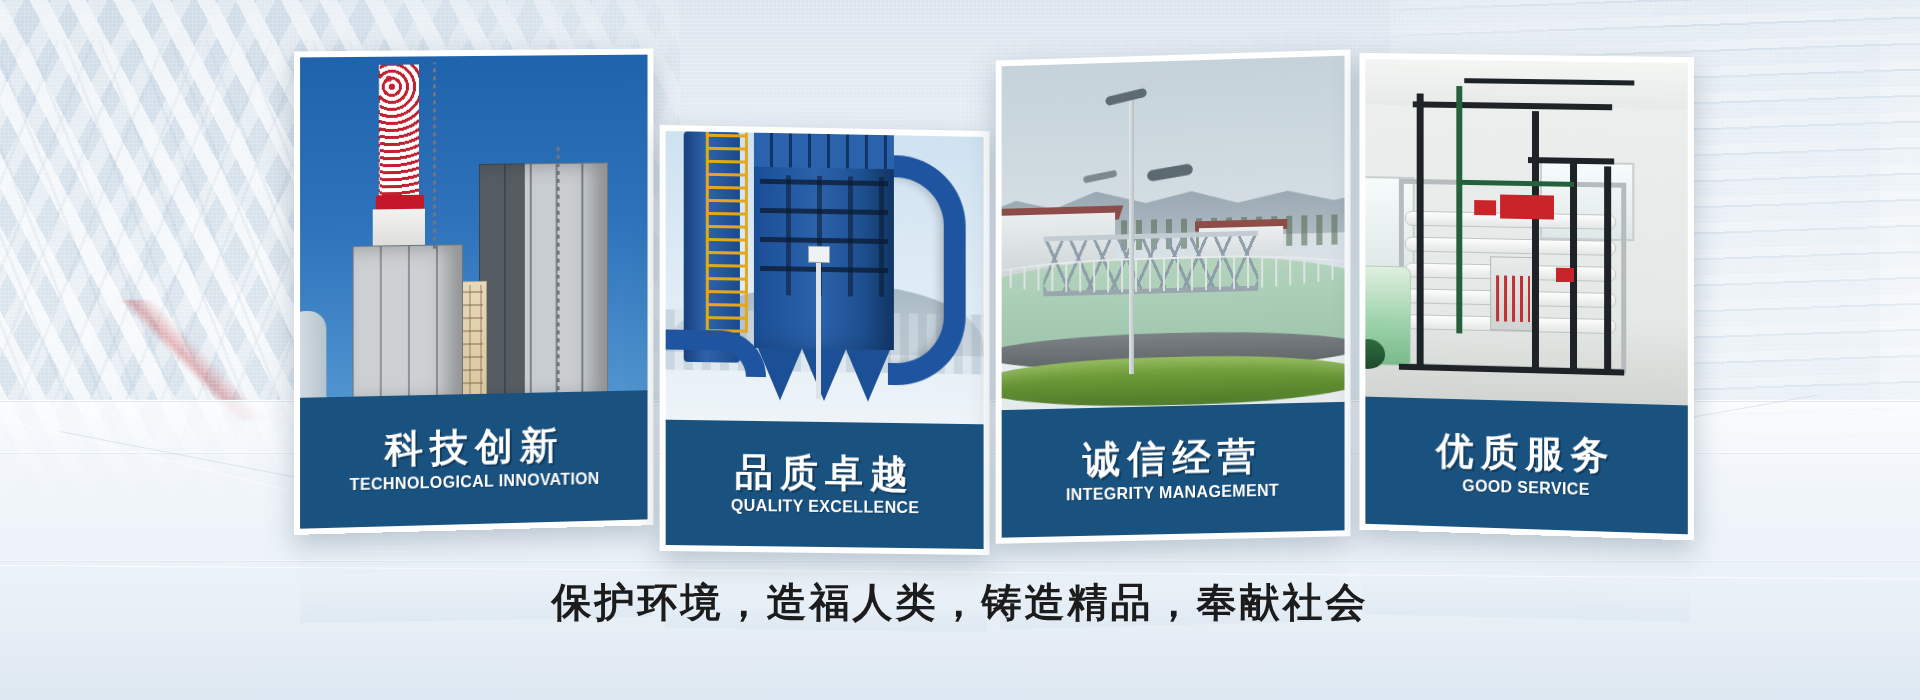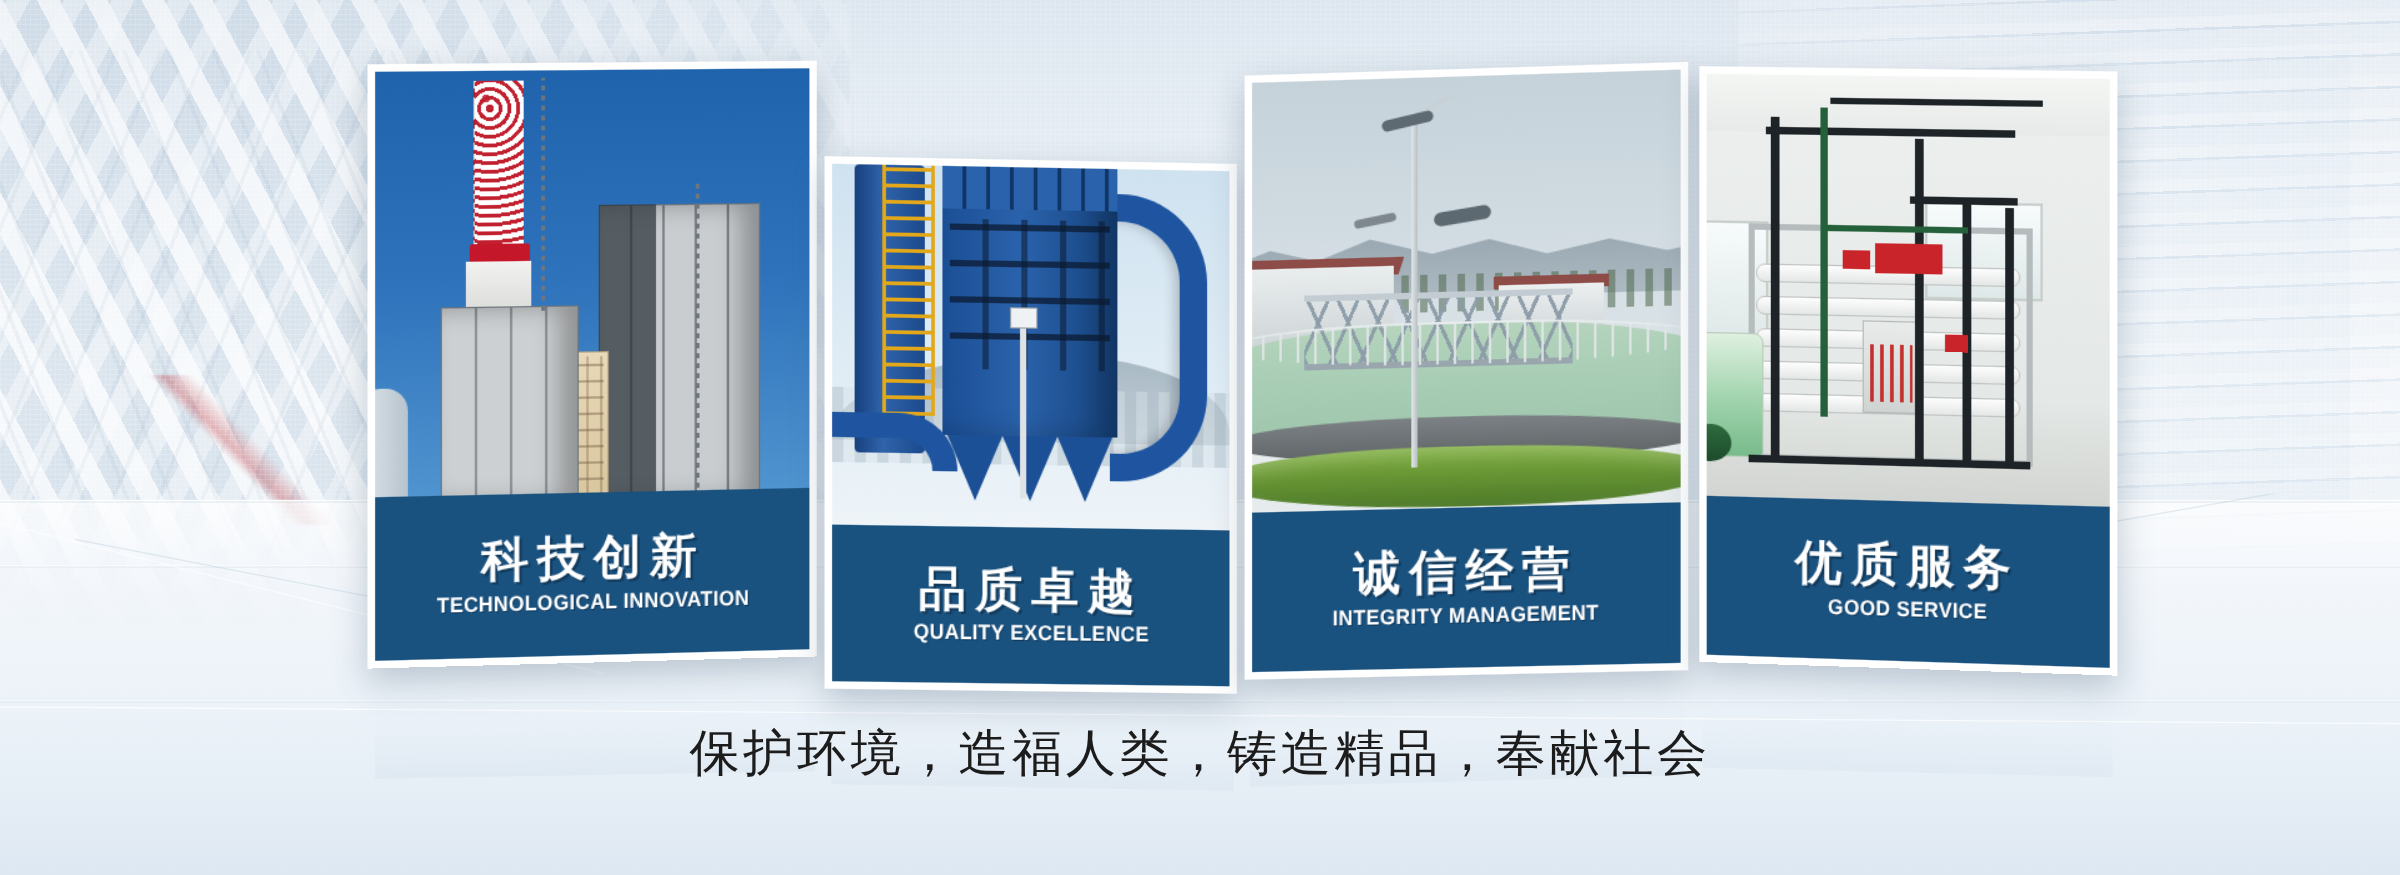--- a/index.html
+++ b/index.html
@@ -277,21 +277,21 @@
   .s4-pump{ position:absolute; left:-14px; top:282px; width:34px; height:30px; background:linear-gradient(180deg,#2d6b3e,#1d4b2b); border-radius:50%; }
   .s4-panel{ position:absolute; left:126px; top:196px; width:46px; height:74px; background:linear-gradient(180deg,#e8ebea,#cfd4d2); border:1px solid #b4bab8; }
   .s4-panel::after{ content:""; position:absolute; left:5px; top:18px; right:5px; bottom:8px;
             background:repeating-linear-gradient(90deg,#c3302f 0 3px, transparent 3px 8px); }
   .s4-yellow{ position:absolute; left:0; right:0; bottom:92px; height:5px; background:#d8c24a; opacity:.9; }
 
   
   .tagline{
     position:absolute; left:0; right:0; top:575px;
     text-align:center;
-    font-size:40px; font-weight:400; letter-spacing:3px;
+    font-size:40px; font-weight:700; letter-spacing:3px;
     color:#1c1c1c;
     font-family:"DejaVu Sans","Liberation Sans",sans-serif;
   }
 </style>
 </head>
 <body>
 
 <div id="banner">
 
   <div class="bg-base"></div>

